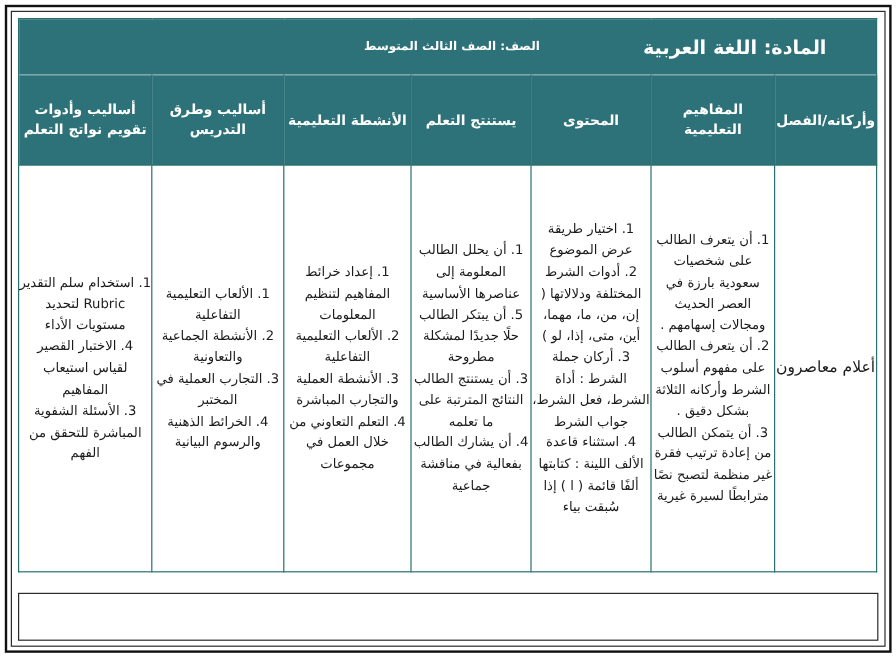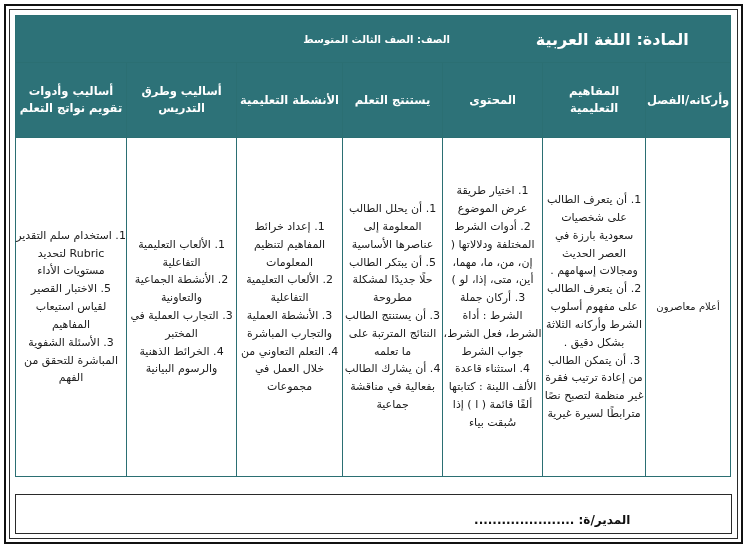--- a/index.html
+++ b/index.html
@@ -106,21 +106,21 @@
     line-height: 1.62;
     padding: 6px 5px;
     vertical-align: middle;
     height: 338px;
   }
   .cell p {
     margin: 0;
     text-align: center;
   }
   .unit-cell {
-    font-size: 10px;
+    font-size: 13px;
     font-weight: normal;
     text-align: center;
     margin-top: 17px;
   }
 
   
   #footer {
     position: absolute;
     left: 5px;
     right: 5px;
@@ -207,25 +207,24 @@
               <p>4. التعلم التعاوني من خلال العمل في مجموعات</p>
             </td>
         <td class="cell">
               <p>1. الألعاب التعليمية التفاعلية</p>
               <p>2. الأنشطة الجماعية والتعاونية</p>
               <p>3. التجارب العملية في المختبر</p>
               <p>4. الخرائط الذهنية والرسوم البيانية</p>
             </td>
         <td class="cell">
               <p>1. استخدام سلم التقدير Rubric لتحديد مستويات الأداء</p>
-              <p>5. الاختبار القصير لقياس استيعاب المفاهيم</p>
+              <p>4. الاختبار القصير لقياس استيعاب المفاهيم</p>
               <p>3. الأسئلة الشفوية المباشرة للتحقق من الفهم</p>
             </td>
       </tr>
     </tbody>
       </table>
 
     <div id="footer">
-      <div class="sig">المدير/ة: ......................</div>
     </div>
 
   </div>
 </div>
 
 </body></html>

